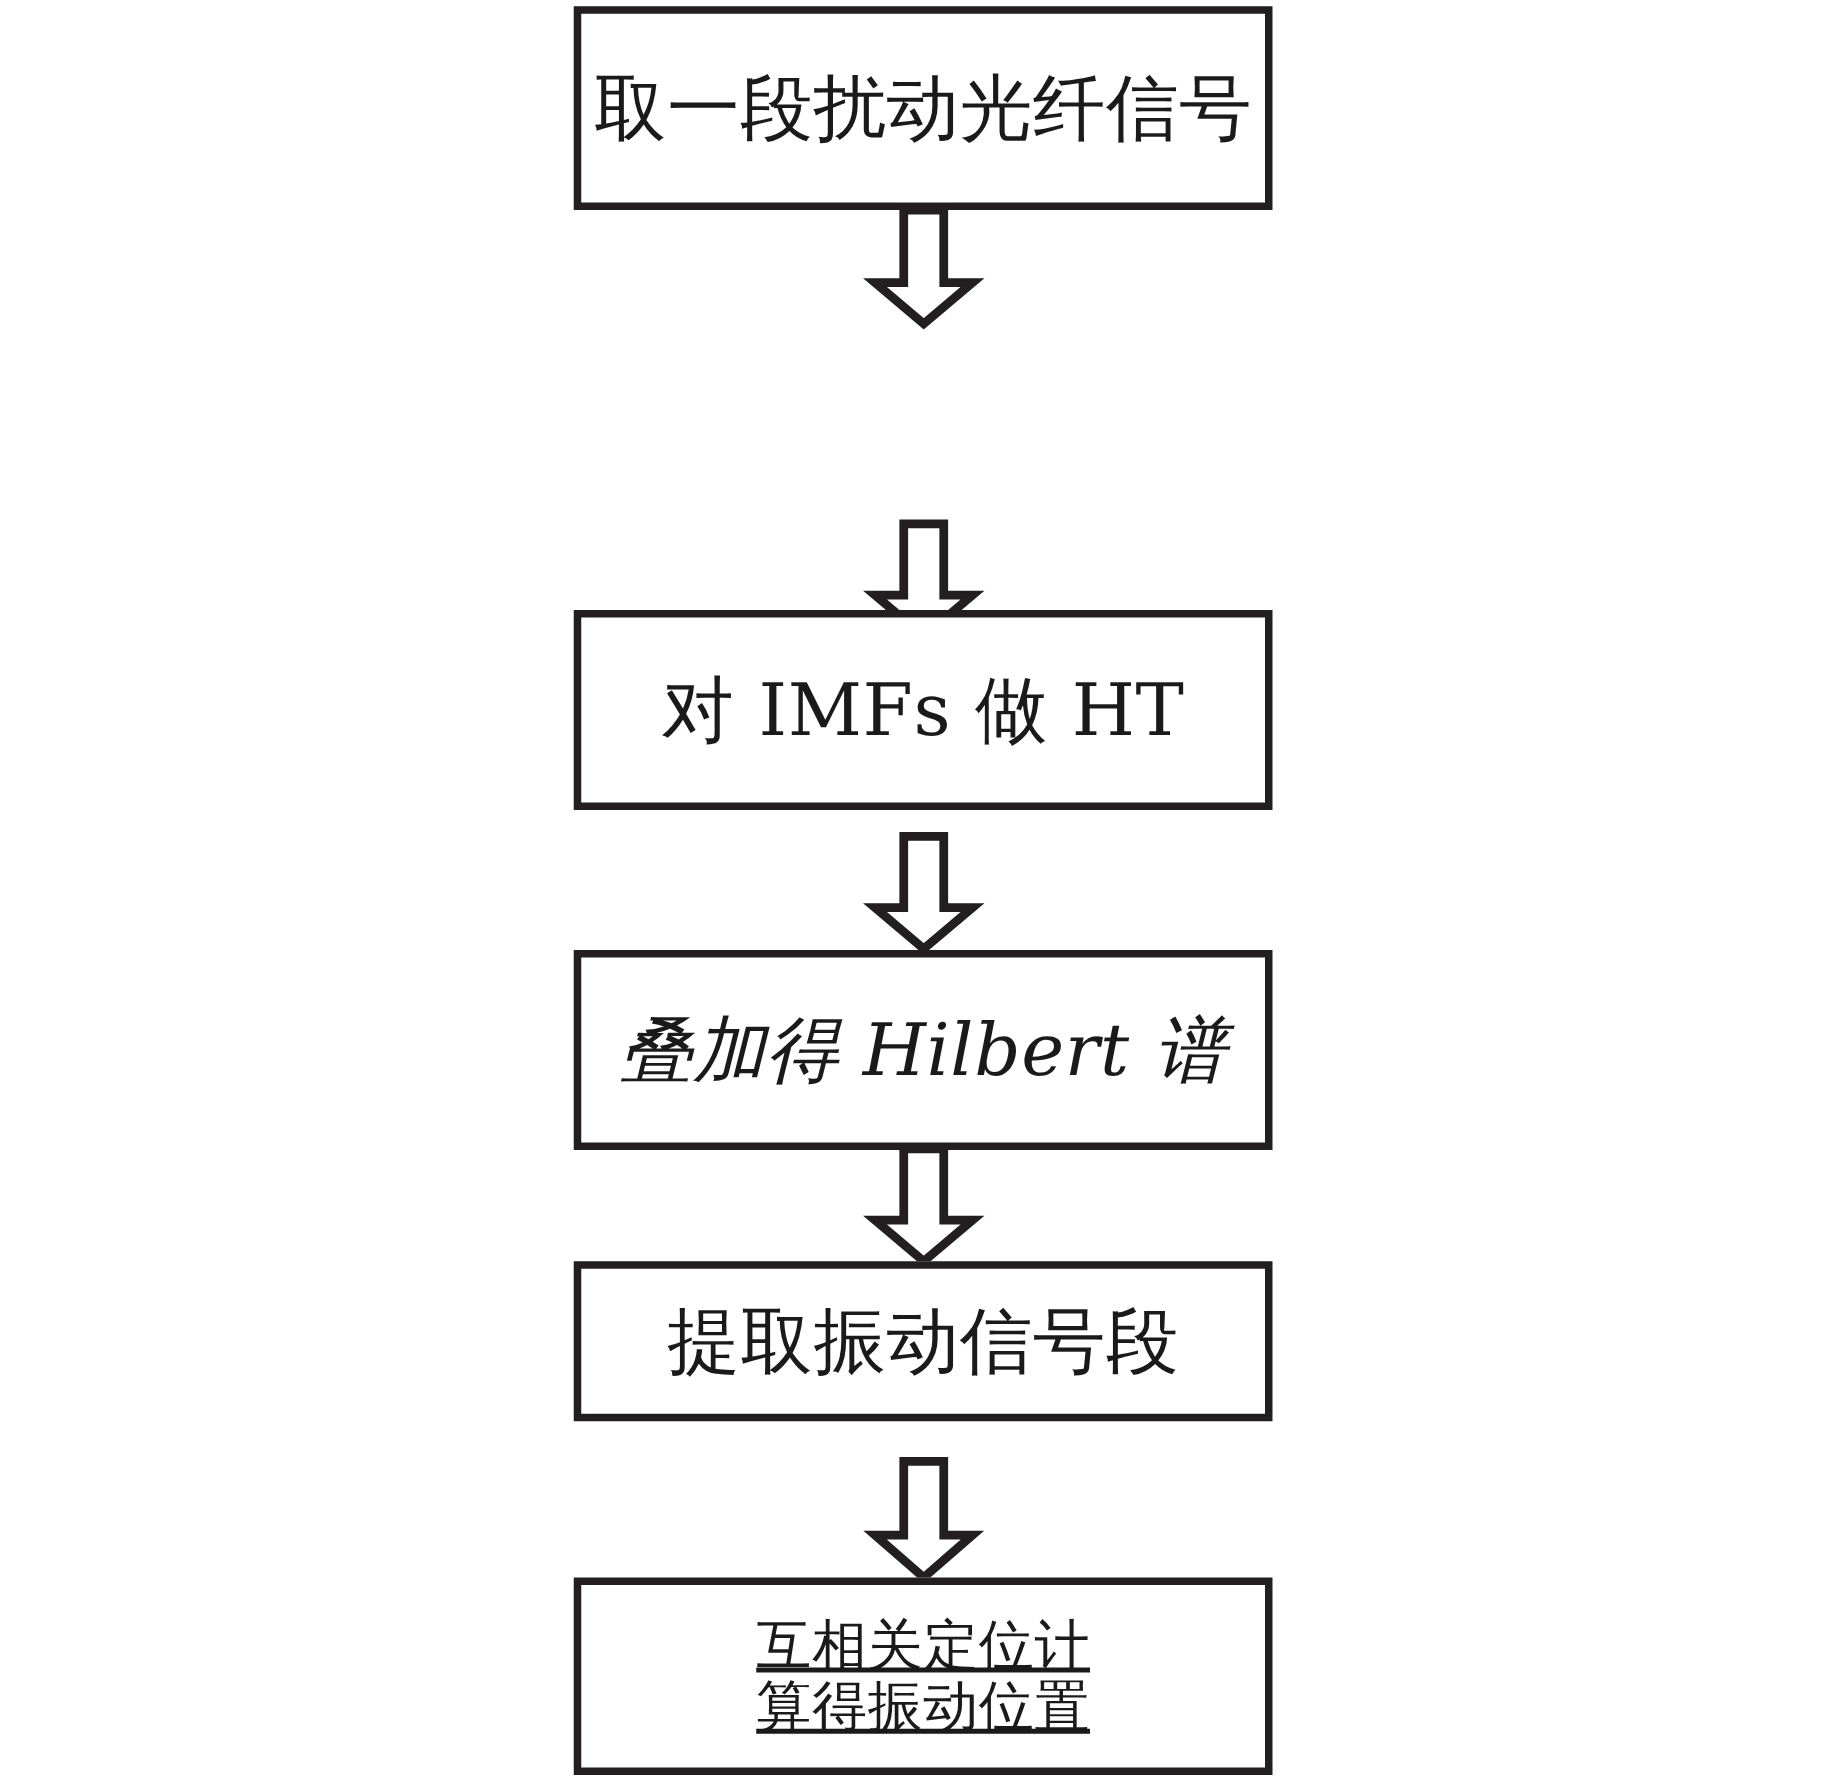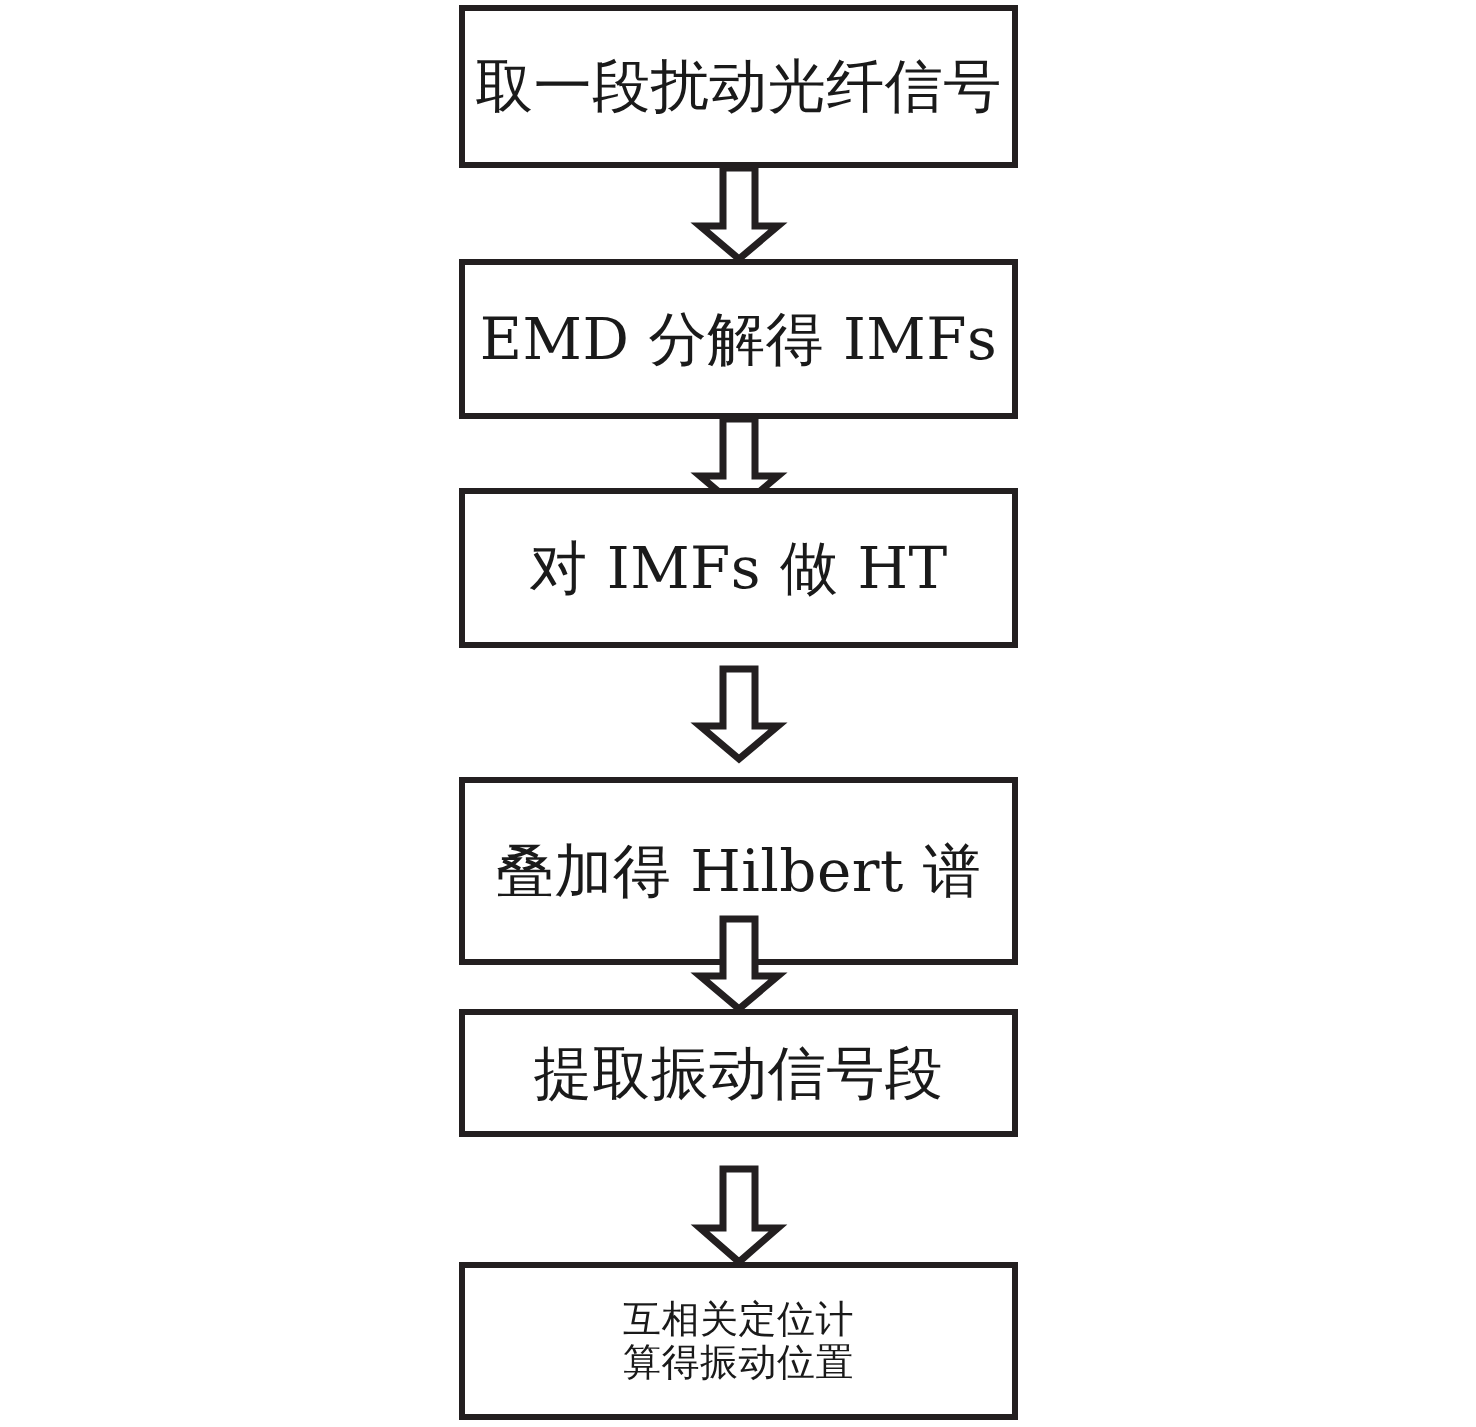--- a/index.html
+++ b/index.html
@@ -35,21 +35,22 @@
     font-family: "DejaVu Serif", "Liberation Serif", serif;
     font-size: 58px;
     line-height: 1.18;
     color: #1a1a1a;
     letter-spacing: 0.5px;
     white-space: pre-line;
     padding: 0 10px;
   }
   .node-label.two-line {
     line-height: 1.12;
-    font-size: 38px;
+    font-size: 44px;
+    text-decoration: underline;
   }
   .connector {
     position: absolute;
     left: 0;
     width: 1476px;
     pointer-events: none;
   }
   .connector svg {
     display: block;
     overflow: visible;
@@ -63,41 +64,38 @@
   <div class="node" style="top:5px; height:163px;text-align:center;">
     <div class="node-label">取一段扰动光纤信号</div>
   </div>
 
   <div class="connector" style="top:168px; height:91px;">
     <svg width="1476" height="91" viewBox="0 0 1476 91">
       <path d="M 723 0 L 723 58 L 700 58 L 739 91 L 778 58 L 755 58 L 755 0 Z" fill="#ffffff" stroke="#231f20" stroke-width="7" stroke-linejoin="miter"></path>
     </svg>
   </div>
 
-  <div class="node" style="top:259px; height:160px;">
-    <div class="node-label">EMD 分解得 IMFs</div>
-  </div>
 
   <div class="connector" style="top:419px; height:90px;">
     <svg width="1476" height="90" viewBox="0 0 1476 90">
       <path d="M 723 0 L 723 57 L 700 57 L 739 90 L 778 57 L 755 57 L 755 0 Z" fill="#ffffff" stroke="#231f20" stroke-width="7" stroke-linejoin="miter"></path>
     </svg>
   </div>
 
   <div class="node" style="top:488px; height:160px;">
     <div class="node-label">对 IMFs 做 HT</div>
   </div>
 
   <div class="connector" style="top:669px; height:90px;">
     <svg width="1476" height="90" viewBox="0 0 1476 90">
       <path d="M 723 0 L 723 57 L 700 57 L 739 90 L 778 57 L 755 57 L 755 0 Z" fill="#ffffff" stroke="#231f20" stroke-width="7" stroke-linejoin="miter"></path>
     </svg>
   </div>
 
-  <div class="node" style="top:777px; height:188px;">
+  <div class="node" style="top:760px; height:160px;font-style:italic;">
     <div class="node-label">叠加得 Hilbert 谱</div>
   </div>
 
   <div class="connector" style="top:919px; height:90px;">
     <svg width="1476" height="90" viewBox="0 0 1476 90">
       <path d="M 723 0 L 723 57 L 700 57 L 739 90 L 778 57 L 755 57 L 755 0 Z" fill="#ffffff" stroke="#231f20" stroke-width="7" stroke-linejoin="miter"></path>
     </svg>
   </div>
 
   <div class="node" style="top:1009px; height:128px;">

